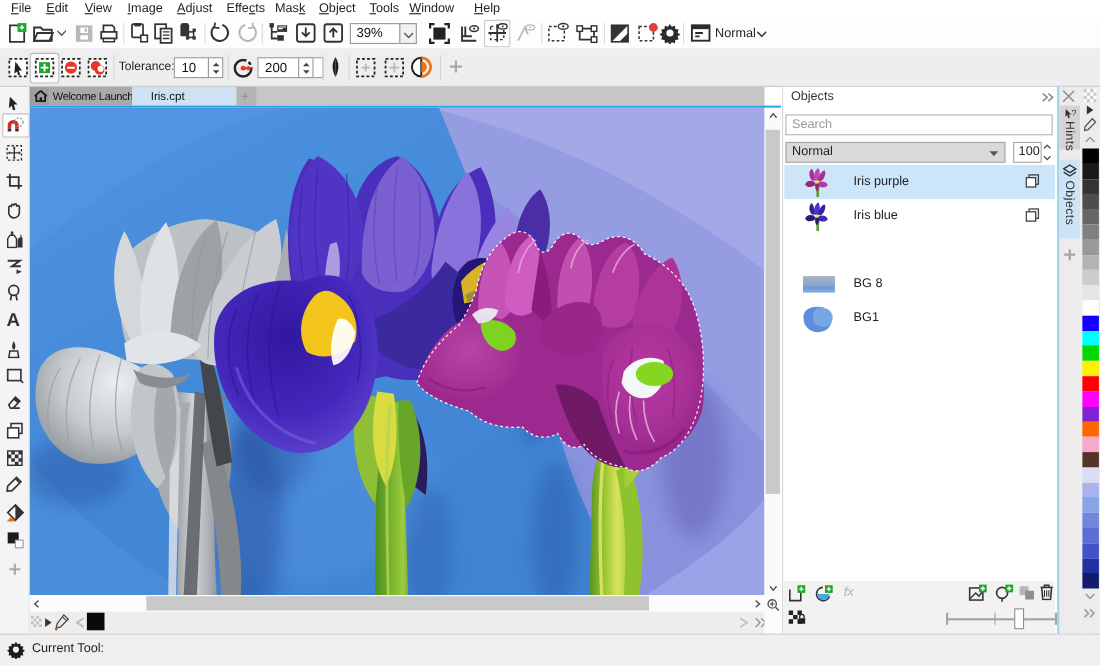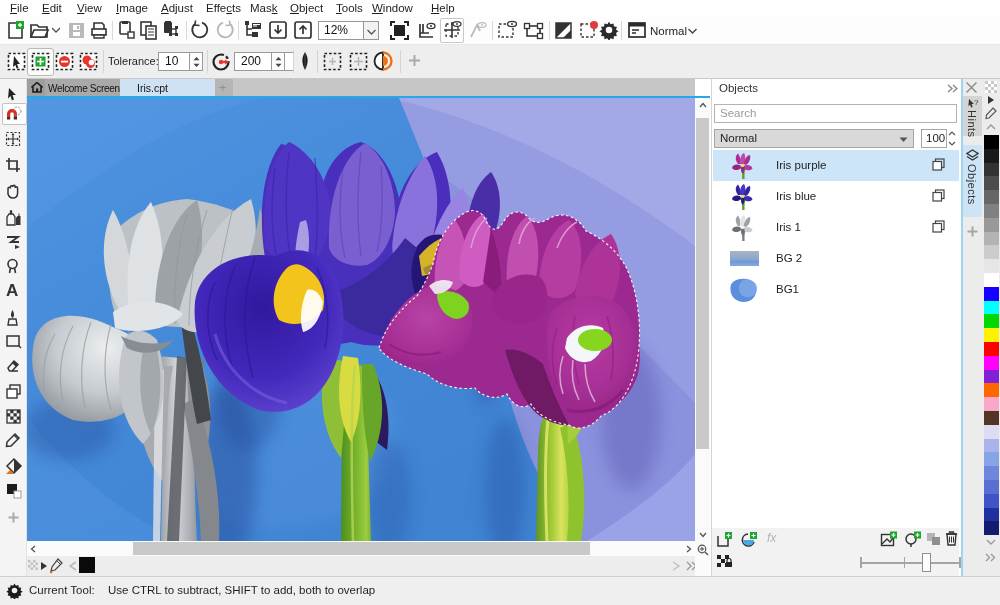--- a/index.html
+++ b/index.html
@@ -108,21 +108,21 @@
         <rect x="2" y="1" width="4" height="4" fill="#333"></rect>
       </svg>
 <svg class="tb-icon" style="left:268px" width="20" height="21" viewBox="0 0 20 21">
         <rect x="2" y="2" width="16" height="16" rx="2" fill="none" stroke="#333" stroke-width="1.7"></rect>
         <path d="M10,5 v8 M6.5,9.5 L10,13 L13.5,9.5" fill="none" stroke="#333" stroke-width="1.7"></path>
       </svg>
 <svg class="tb-icon" style="left:293px" width="20" height="21" viewBox="0 0 20 21">
         <rect x="2" y="2" width="16" height="16" rx="2" fill="none" stroke="#333" stroke-width="1.7"></rect>
         <path d="M10,14 v-8 M6.5,9.5 L10,6 L13.5,9.5" fill="none" stroke="#333" stroke-width="1.7"></path>
       </svg>
-<div class="abs" style="left:318px;top:4px;width:46px;height:19px;background:#fff;border:1px solid #979797;box-sizing:border-box;font-size:12px;color:#111;padding:1px 0 0 5px;">12%</div>
+<div class="abs" style="left:318px;top:4px;width:46px;height:19px;background:#fff;border:1px solid #979797;box-sizing:border-box;font-size:12px;color:#111;padding:1px 0 0 5px;">39%</div>
 <div class="abs" style="left:363px;top:4px;width:16px;height:19px;background:#f2f2f2;border:1px solid #979797;box-sizing:border-box;">
         <svg style="position:absolute;left:3px;top:7px" width="9" height="6" viewBox="0 0 9 6">
           <path d="M0.5,1 L4.5,5 L8.5,1" fill="none" stroke="#555" stroke-width="1.3"></path>
         </svg>
       </div>
 <svg class="tb-icon" style="left:389px" width="21" height="21" viewBox="0 0 21 21">
         <rect x="5" y="5" width="11" height="11" fill="#222"></rect>
         <path d="M2,6 V2 h4 M15,2 h4 v4 M19,15 v4 h-4 M6,19 H2 v-4" fill="none" stroke="#222" stroke-width="2"></path>
       </svg>
 <svg class="tb-icon" style="left:416px" width="23" height="21" viewBox="0 0 23 21">
@@ -323,21 +323,21 @@
 </div>
 <div class="abs" id="tabbar">
  <div class="abs" style="left:0;top:0;width:18px;height:17px;background:#9e9e9e">
         <svg style="position:absolute;left:4px;top:3px" width="12" height="11" viewBox="0 0 12 11">
           <path d="M0.5,5.5 L6,0.5 L11.5,5.5" fill="none" stroke="#1b1b1b" stroke-width="1.6"></path>
           <path d="M2,5 v5 h8 v-5" fill="none" stroke="#1b1b1b" stroke-width="1.6"></path>
           <rect x="5" y="6.5" width="2.2" height="3.5" fill="#1b1b1b"></rect>
         </svg>
       </div>
  <div class="abs" style="left:18px;top:0;width:75px;height:17px;background:#a9a9a9;color:#111;">
-        <span style="position:absolute;left:3px;top:4px;font-size:10px;letter-spacing:-0.3px;white-space:nowrap;">Welcome Screen</span>
+        <span style="position:absolute;left:3px;top:4px;font-size:10px;letter-spacing:-0.3px;white-space:nowrap;">Welcome Launch</span>
       </div>
  <div class="abs" style="left:93px;top:0;width:95px;height:17px;background:#cfe2f4;color:#111;">
         <span style="position:absolute;left:17px;top:3px;">Iris.cpt</span>
       </div>
  <div class="abs" style="left:188px;top:0;width:18px;height:17px;background:#b5b5b5;color:#8f8f8f;">
         <span style="position:absolute;left:4px;top:1px;font-size:13px;">+</span>
       </div>
 </div>
 <div class="abs" id="blueline"></div>
 <div class="abs" id="canvas"><svg width="668" height="443" viewBox="0 0 668 443">
@@ -624,42 +624,23 @@
             <path d="M12.5,14 C11.5,17 12,20 13.5,22 C15.5,20 16,16.5 15.2,13.8 Z" fill="#241b7a"></path>
             <circle cx="13.8" cy="13.5" r="1.6" fill="#e8e84a"></circle>
           </g>
         </svg>
  <span class="rowtxt">Iris blue</span>
  <svg class="layersic" viewBox="0 0 13 13">
           <rect x="3.5" y="1" width="8.5" height="8.5" fill="none" stroke="#444" stroke-width="1.2"></rect>
           <rect x="1" y="3.5" width="8.5" height="8.5" fill="#fff" stroke="#444" stroke-width="1.2"></rect>
         </svg>
 </div>
-<div class="row" style="top:133px;">
- <svg style="position:absolute;left:16px;top:2px" width="30" height="28" viewBox="0 0 30 28">
-          <g>
-            <path d="M14,17 C13,20 13.2,24 13.2,27 L15.6,27 C15.4,22 15.6,19 16.5,17 Z" fill="#7a7d80"></path>
-            <path d="M9,12 C6,8 6,4 9,1.5 C11,4 12,8 11.5,12 Z" fill="#9ea1a5"></path>
-            <path d="M11,12 C10.5,6 12.5,2 15,1 C17,4 16.5,9 14.5,12.5 Z" fill="#e3e5e7"></path>
-            <path d="M14.5,12 C16,6 18.5,3 21,3 C22,7 20,11 17,13 Z" fill="#9ea1a5"></path>
-            <path d="M11,13 C7,11.5 3.5,13 3,16 C5,19 9.5,18.5 12.5,16 Z" fill="#6e7174"></path>
-            <path d="M15,13.5 C19,12 23,13.5 23.5,16.5 C21,19.5 16.5,18.5 14.5,16 Z" fill="#c9ccd0"></path>
-            <path d="M12.5,14 C11.5,17 12,20 13.5,22 C15.5,20 16,16.5 15.2,13.8 Z" fill="#6e7174"></path>
-            <circle cx="13.8" cy="13.5" r="1.6" fill="#f2f2f2"></circle>
-          </g>
-        </svg>
- <span class="rowtxt">Iris 1</span>
- <svg class="layersic" viewBox="0 0 13 13">
-          <rect x="3.5" y="1" width="8.5" height="8.5" fill="none" stroke="#444" stroke-width="1.2"></rect>
-          <rect x="1" y="3.5" width="8.5" height="8.5" fill="#fff" stroke="#444" stroke-width="1.2"></rect>
-        </svg>
-</div>
 <div class="row" style="top:164px;">
  <div style="position:absolute;left:17px;top:8px;width:29px;height:15px;background:linear-gradient(#a8b4c4,#8aa6cc 55%,#6f9ad8 70%,#86aadc);"></div>
- <span class="rowtxt">BG 2</span>
+ <span class="rowtxt">BG 8</span>
 </div>
 <div class="row" style="top:195px;">
  <svg style="position:absolute;left:16px;top:2px" width="31" height="28" viewBox="0 0 31 28">
           <path d="M4,6 C10,1 22,2 26,8 C29,14 27,22 20,25 C12,28 4,24 2,17 C1,12 1,9 4,6 Z" fill="#5b8fdd"></path>
           <path d="M14,4 C22,2 29,7 28,14 C27,20 20,23 14,20 C9,17 8,9 14,4 Z" fill="#7fa8e8" opacity="0.85"></path>
         </svg>
  <span class="rowtxt">BG1</span>
 </div>
 <div class="abs" style="left:0;top:449px;width:247px;height:22px;background:#f2f2f2;">
  <svg style="position:absolute;left:4px;top:3px" width="17" height="17" viewBox="0 0 17 17">
@@ -779,14 +760,13 @@
 <svg style="position:absolute;left:3px;top:474px" width="12" height="9" viewBox="0 0 12 9">
         <path d="M1,1 L4.5,4.5 L1,8 M6,1 L9.5,4.5 L6,8" fill="none" stroke="#9a9a9a" stroke-width="1.4"></path>
       </svg>
 </div>
 <div class="abs" id="statusbar">
  <svg style="position:absolute;left:6px;top:5px" width="17" height="17" viewBox="0 0 17 17">
         <path d="M8.5,1.5 l1.4,2.2 2.5,-0.8 0.3,2.6 2.6,0.3 -0.8,2.5 2.2,1.4 -2.2,1.4 0.8,2.5 -2.6,0.3 -0.3,2.6 -2.5,-0.8 -1.4,2.2 -1.4,-2.2 -2.5,0.8 -0.3,-2.6 -2.6,-0.3 0.8,-2.5 -2.2,-1.4 2.2,-1.4 -0.8,-2.5 2.6,-0.3 0.3,-2.6 2.5,0.8 z" fill="#1b1b1b"></path>
         <circle cx="8.5" cy="8.5" r="2.8" fill="#efefef"></circle>
       </svg>
       <span style="position:absolute;left:29px;top:7px;">Current Tool:</span>
- <span style="position:absolute;left:108px;top:7px;">Use CTRL to subtract, SHIFT to add, both to overlap</span>
 </div>
 </div>
 </body></html>

